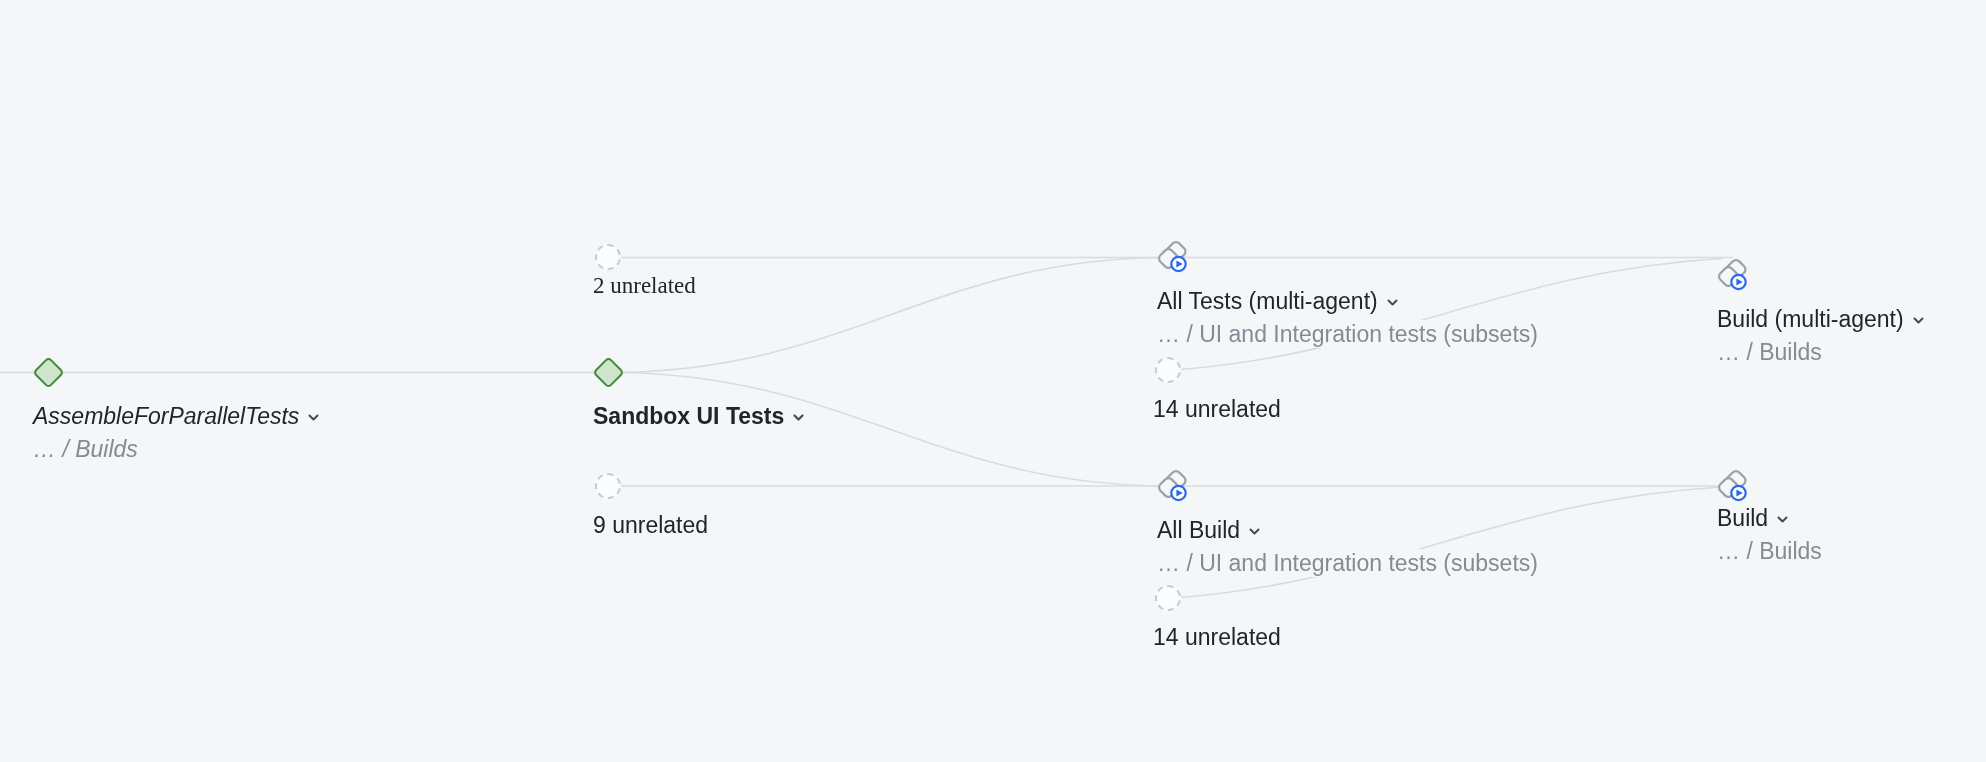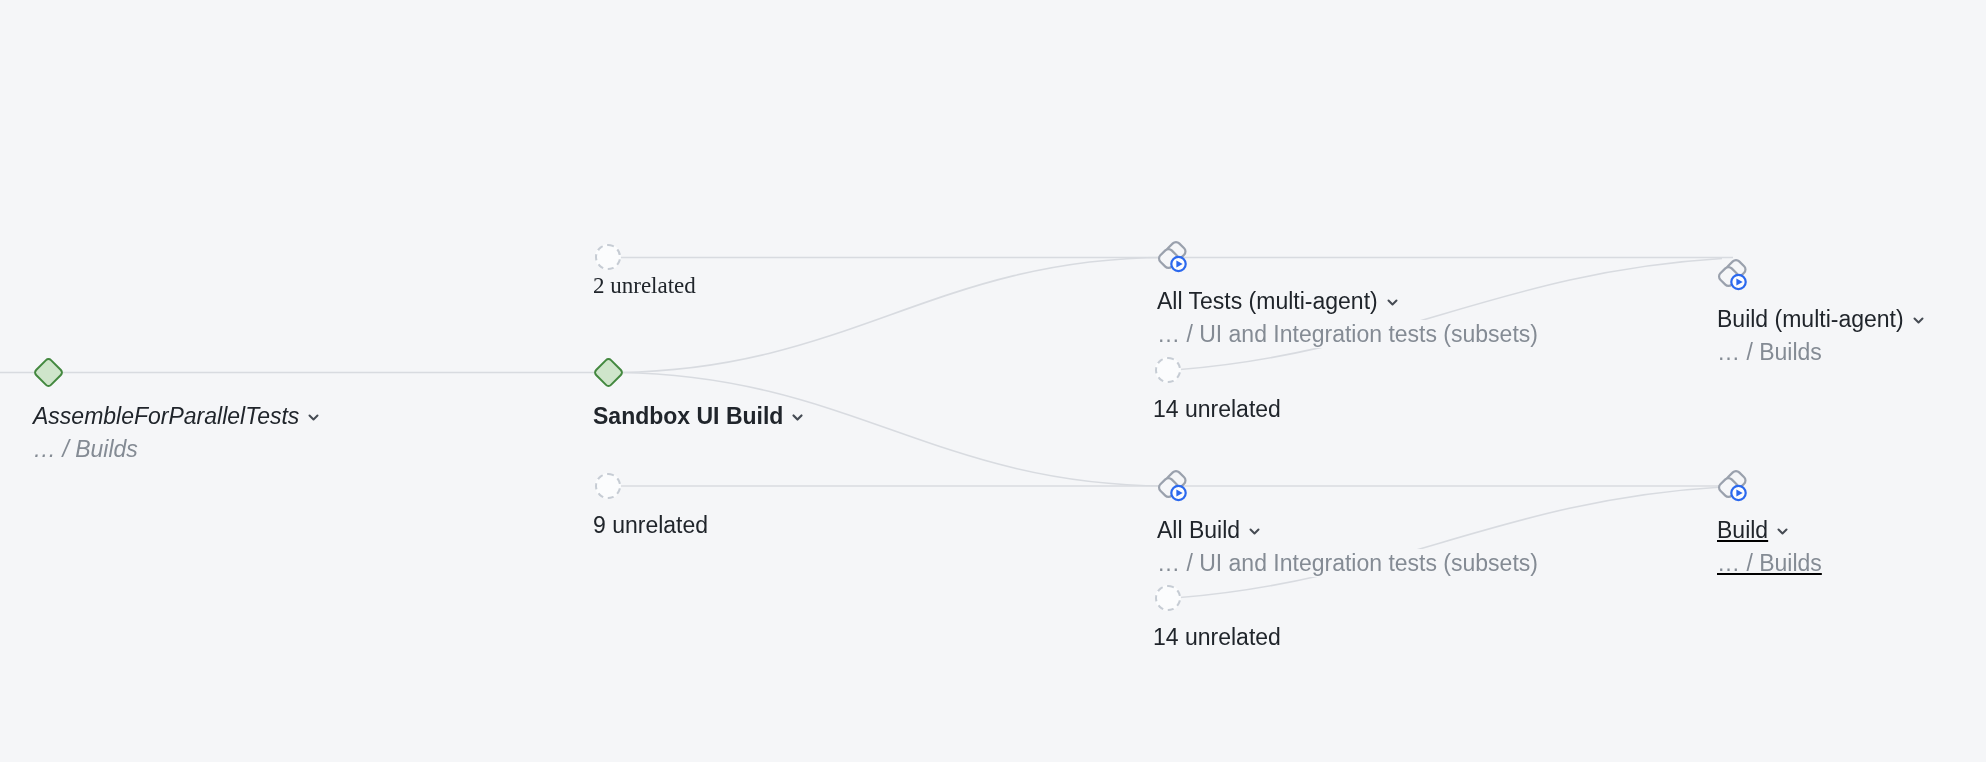--- a/index.html
+++ b/index.html
@@ -114,21 +114,21 @@
       <div class="subtitle">… / Builds</div>
     </div>
   </div>
 
   <div class="node" style="left:593px;top:357px;">
     <div class="glyph">
       <div class="diamond-shape"></div>
     </div>
     <div class="labels" style="margin-top:15px;">
       <div class="title bold">
-        <span>Sandbox UI Build</span>
+        <span>Sandbox UI Tests</span>
         <svg class="chev" width="15" height="15" viewBox="0 0 15 15">
           <path d="M3.5 5.5 L7.5 9.5 L11.5 5.5" fill="none" stroke="#454b53" stroke-width="2.2" stroke-linecap="round" stroke-linejoin="round"></path>
         </svg>
       </div>
     </div>
   </div>
 
   <div class="node" style="left:593px;top:242px;">
     <div class="glyph">
       <div class="dashed-circle"></div>
@@ -235,21 +235,21 @@
 
   <div class="node" style="left:1717px;top:468px;">
     <div class="glyph-lg">
       <svg width="36" height="36" viewBox="0 0 36 36">
         <rect x="-8" y="-8" width="16" height="16" rx="4.5" transform="translate(22,12.5) rotate(45)" fill="none" stroke="#9aa1ad" stroke-width="2.2"></rect>
         <rect x="-8" y="-8" width="16" height="16" rx="4.5" transform="translate(14.5,19.5) rotate(45)" fill="#f5f6f8" stroke="#9aa1ad" stroke-width="2.2"></rect>
         <circle cx="24.5" cy="25" r="7.2" fill="#fdfdfe" stroke="#2c69ee" stroke-width="2.2"></circle>
         <path d="M22.4 21.6 L28.7 25 L22.4 28.4 Z" fill="#2c69ee"></path>
       </svg>
     </div>
-    <div class="labels" style="margin-top:12px;text-decoration:underline;">
+    <div class="labels" style="margin-top:0;">
       <div class="title">
         <span>Build</span>
         <svg class="chev" width="15" height="15" viewBox="0 0 15 15">
           <path d="M3.5 5.5 L7.5 9.5 L11.5 5.5" fill="none" stroke="#454b53" stroke-width="2" stroke-linecap="round" stroke-linejoin="round"></path>
         </svg>
       </div>
       <div class="subtitle">… / Builds</div>
     </div>
   </div>
 

